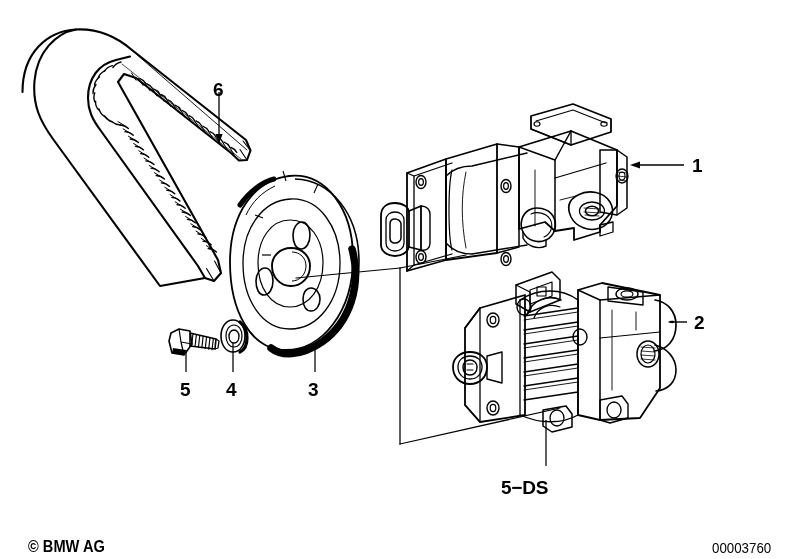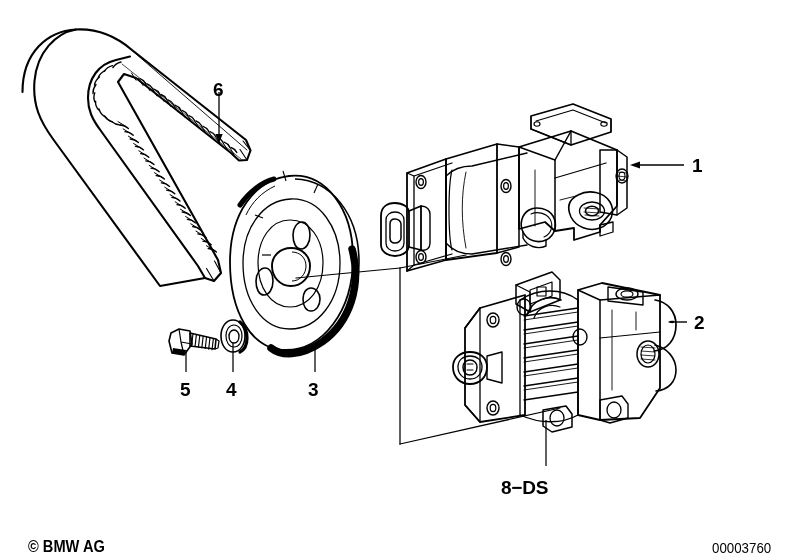--- a/index.html
+++ b/index.html
@@ -465,19 +465,19 @@
   <div class="callout" style="left:694px; top:313px;">2</div>
 
   <div class="callout" style="left:308px; top:380px;">3</div>
 
   <div class="callout" style="left:226px; top:380px;">4</div>
 
   <div class="callout" style="left:180px; top:380px;">5</div>
 
   <div class="callout" style="left:213px; top:80px;">6</div>
 
-  <div class="callout" style="left:501px; top:478px;">8−DS</div>
+  <div class="callout" style="left:501px; top:478px;">5−DS</div>
 
   <div class="footer-text" style="left:28px; top:538px;">© BMW AG</div>
 
   <div class="footer-text right" style="left:712px; top:540px;">00003760</div>
 
 </div>
 
 </body></html>

